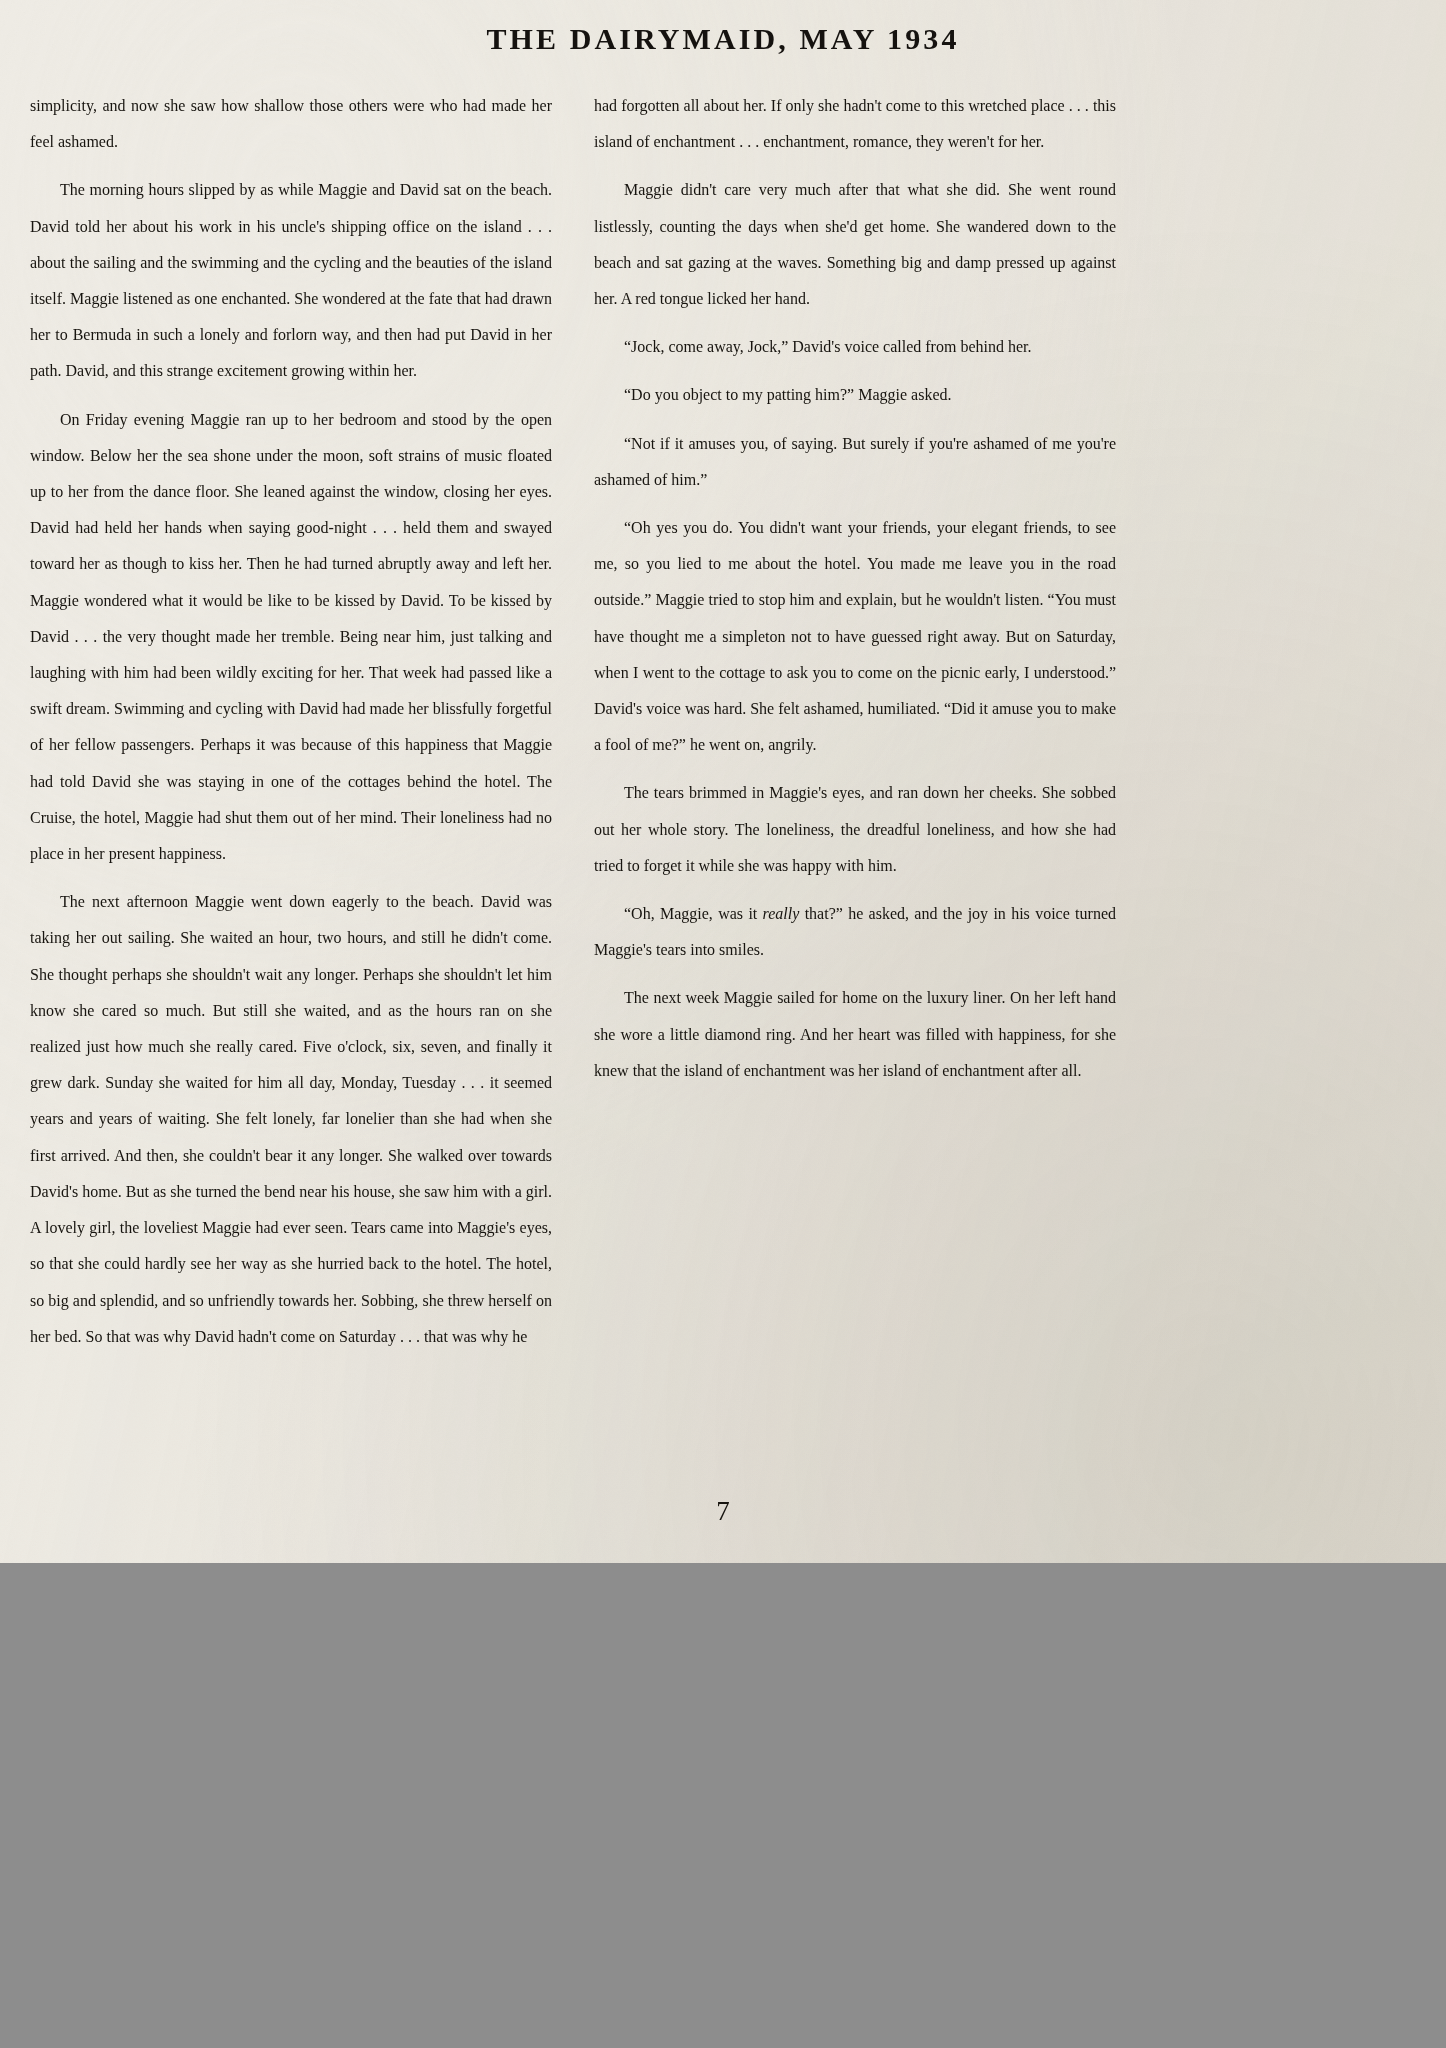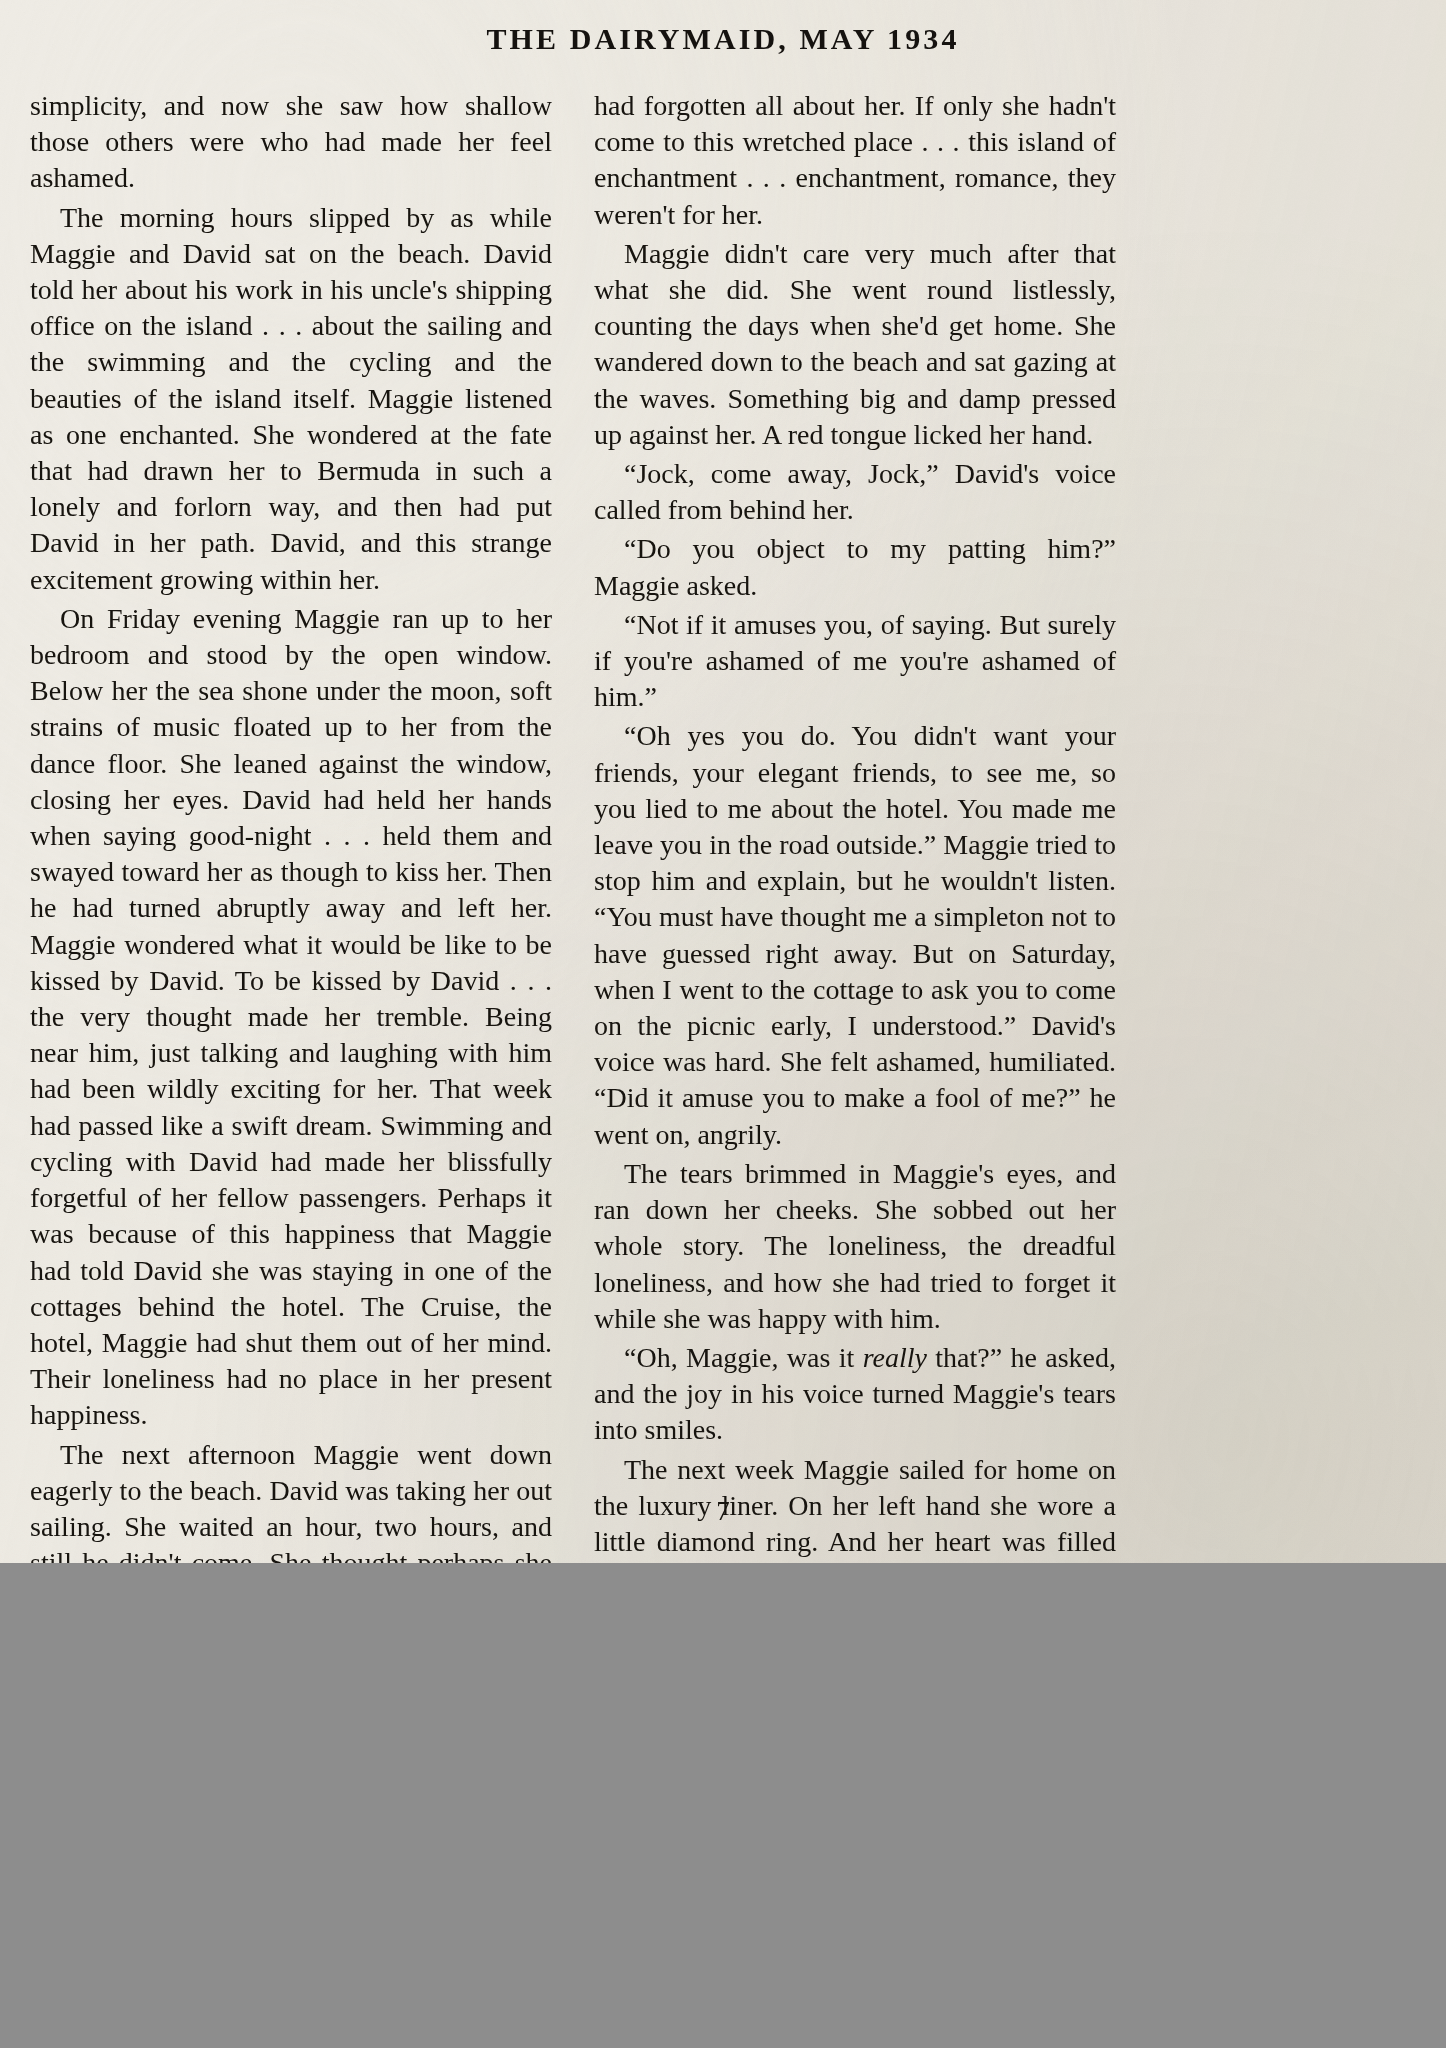--- a/index.html
+++ b/index.html
@@ -60,38 +60,38 @@
     top: 88px;
     left: 30px;
     width: 1386px;
     height: 1420px;
     display: flex;
     gap: 42px;
   }
 
   .col {
     width: 522px;
-    font-size: 28px;
+    font-size: 16px;
     line-height: 36.2px;
     text-align: justify;
     text-justify: inter-word;
     hyphens: none;
     color: #17140f;
   }
   .col.right { position: relative; }
 
   .col p {
     margin: 0;
     text-indent: 0;
   }
   .col p.indent {
     text-indent: 30px;
   }
   .col p + p {
-    margin-top: 3px;
+    margin-top: 12px;
   }
 
   .col em { font-style: italic; }
 
   
   .dog-illustration {
     position: absolute;
     right: 10px;
     bottom: -470px;
     width: 330px;

